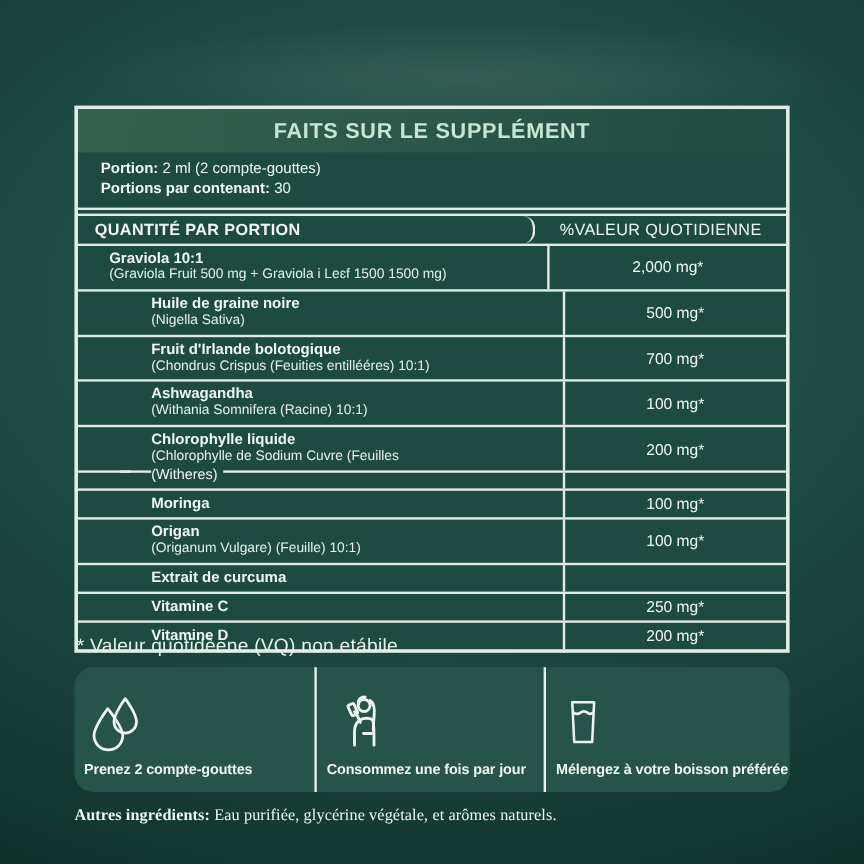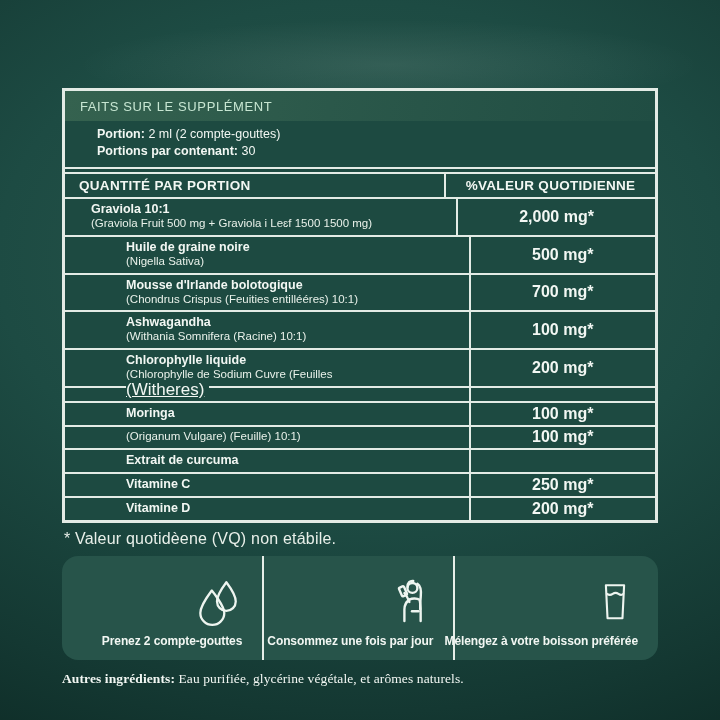--- a/index.html
+++ b/index.html
@@ -22,71 +22,72 @@
   .panel{
     position:absolute;left:62px;top:88px;width:596px;
     border:3px solid var(--line);
     background:var(--panel);
   }
   .panel-head{
     padding:8px 15px 7px;
     background:linear-gradient(100deg,#35624f 0%,#2b584a 45%,#204d43 100%);
   }
   .panel-title{
-    font-size:13px;font-weight:400;letter-spacing:.6px;color:var(--mint);
+    font-size:18px;font-weight:700;letter-spacing:.6px;color:var(--mint);text-align:center;
   }
   .serving{
-    padding:5px 32px 8px;font-size:12.5px;line-height:1.32;
+    padding:5px 19px 8px;font-size:12.5px;line-height:1.32;
     border-bottom:2px solid var(--line);
   }
   .serving b{font-weight:700;}
   .thead{
     margin-top:3px;border-top:2px solid var(--line);border-bottom:2px solid var(--line);
     display:flex;align-items:stretch;
   }
   .thead .hleft{
     width:64.6%;padding:4px 14px;font-size:13.5px;font-weight:700;letter-spacing:.3px;
     border-right:2px solid var(--line);
+    border-radius:10px;
   }
   .thead .hright{
     flex:1;display:flex;align-items:center;justify-content:center;
-    font-size:13.5px;font-weight:700;letter-spacing:.3px;
+    font-size:13.5px;font-weight:400;letter-spacing:.3px;
   }
   .trow{display:flex;align-items:stretch;}
   .trow + .trow{border-top:2px solid var(--line);padding-left:35px;}
   .cell-left{
     width:64.6%;padding:3px 10px 4px 14px;border-right:2px solid var(--line);
     position:relative;
     margin-left:12px;
   }
   .ing-name{font-size:12.5px;font-weight:700;line-height:1.2;}
   .ing-detail{font-size:11.5px;line-height:1.2;color:#e9f1ea;}
   .cell-right{
     flex:1;display:flex;align-items:center;justify-content:center;
-    font-size:16px;font-weight:700;
+    font-size:13px;font-weight:400;
   }
   .overflow-row .cell-left{padding-top:0;padding-bottom:0;height:13px;}
   .overflow-text{
     position:relative;top:-8px;display:inline-block;
-    font-size:17px;line-height:1.2;background:var(--panel);padding-right:5px;text-decoration:underline;
+    font-size:12px;line-height:1.2;background:var(--panel);padding-right:5px;
   }
   .edge-dash{
     position:absolute;left:-12px;top:-2px;width:9px;height:2px;background:var(--line);
   }
   .footnote{
     position:absolute;left:64px;top:530px;font-size:16px;color:#e9f0ea;letter-spacing:.2px;
   }
   .usage{
     position:absolute;left:62px;top:556px;width:596px;height:104px;
     background:var(--panel2);border-radius:16px;
     display:flex;align-items:stretch;
   }
   .usage-item{
-    display:flex;flex-direction:column;align-items:flex-end;justify-content:flex-end;
-    padding:10px 20px 12px;
+    display:flex;flex-direction:column;align-items:flex-start;justify-content:flex-end;
+    padding:10px 8px 12px;
   }
   .usage-item:nth-child(1){width:33.6%;}
   .usage-item:nth-child(2){width:32.4%;border-left:2px solid #e6eee8;border-right:2px solid #e6eee8;}
   .usage-item:nth-child(3){width:34%;}
   .usage-icon{height:56px;display:flex;align-items:center;justify-content:center;margin-bottom:4px;}
   .usage-icon svg{stroke:#eef5f0;fill:none;stroke-width:2.2;stroke-linecap:round;stroke-linejoin:round;}
   .usage-label{font-size:12px;font-weight:700;white-space:nowrap;letter-spacing:-0.1px;}
   .other{
     position:absolute;left:62px;top:671px;font-size:13.5px;letter-spacing:.1px;font-family:Liberation Serif, serif;
   }
@@ -121,21 +122,21 @@
         <div class="cell-left">
           <div class="ing-name">Huile de graine noire</div>
           <div class="ing-detail">(Nigella Sativa)</div>
         </div>
         <div class="cell-right">
           <span>500 mg*</span>
         </div>
       </div>
       <div class="trow">
         <div class="cell-left">
-          <div class="ing-name">Mousse d'Irlande bolotogique</div>
+          <div class="ing-name">Fruit d'Irlande bolotogique</div>
           <div class="ing-detail">(Chondrus Crispus (Feuities entillééres) 10:1)</div>
         </div>
         <div class="cell-right">
           <span>700 mg*</span>
         </div>
       </div>
       <div class="trow">
         <div class="cell-left">
           <div class="ing-name">Ashwagandha</div>
           <div class="ing-detail">(Withania Somnifera (Racine) 10:1)</div>
@@ -160,20 +161,21 @@
       <div class="trow">
         <div class="cell-left">
           <div class="ing-name">Moringa</div>
         </div>
         <div class="cell-right">
           <span>100 mg*</span>
         </div>
       </div>
       <div class="trow">
         <div class="cell-left">
+          <div class="ing-name">Origan</div>
           <div class="ing-detail">(Origanum Vulgare) (Feuille) 10:1)</div>
         </div>
         <div class="cell-right">
           <span>100 mg*</span>
         </div>
       </div>
       <div class="trow">
         <div class="cell-left">
           <div class="ing-name">Extrait de curcuma</div>
         </div>

